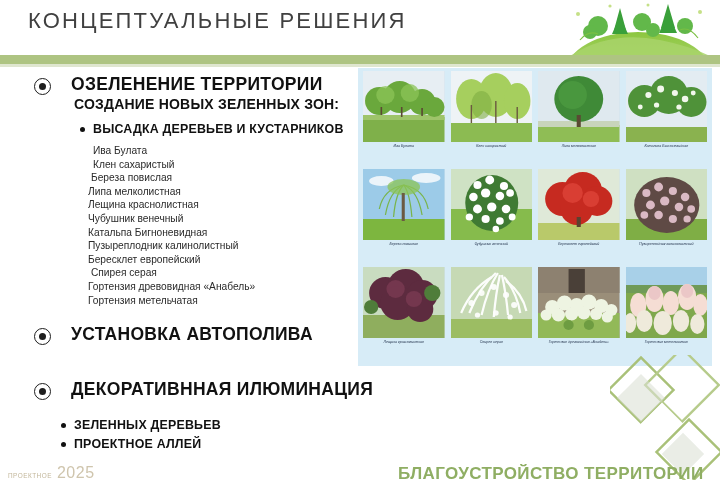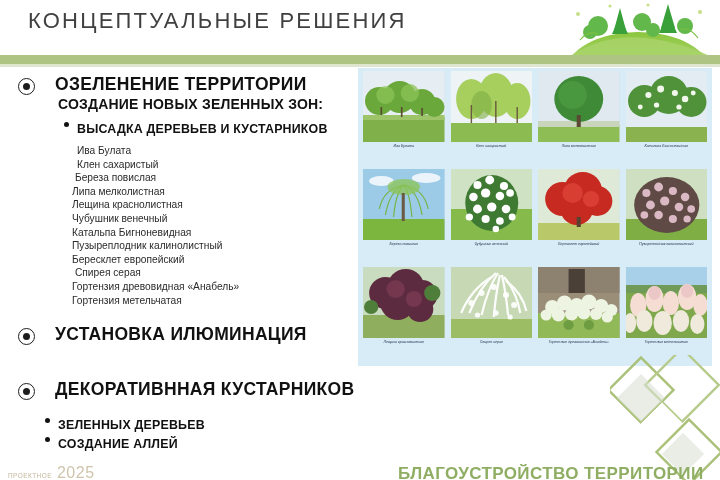--- a/index.html
+++ b/index.html
@@ -18,37 +18,37 @@
   .header-band{
     position:absolute;left:0;top:55px;width:720px;height:9px;
     background:#aec482;
   }
   .header-band.under{
     top:64px;height:3px;background:#dfe6cf;
   }
   
   .eco-art{position:absolute;right:0;top:0;width:170px;height:56px;overflow:hidden;}
   
-  .left-col{position:absolute;left:0;top:72px;width:358px;height:380px;}
+  .left-col{position:absolute;left:16px;top:72px;width:358px;height:380px;}
   .sec{position:relative;}
   .ring-bullet{
     position:absolute;left:18px;width:17px;height:17px;border-radius:50%;
     border:1.6px solid #1d1d1d;box-sizing:border-box;
     display:flex;align-items:center;justify-content:center;
   }
   .ring-bullet::after{content:"";width:7px;height:7px;border-radius:50%;background:#1d1d1d;}
   .sec-h1{
     position:absolute;left:55px;font-size:17.5px;font-weight:bold;color:#111;
     letter-spacing:.3px;white-space:nowrap;
   }
   .sec-sub{
     position:absolute;left:58px;font-size:14px;font-weight:bold;color:#111;
     letter-spacing:.2px;white-space:nowrap;
   }
-  .dot-row{position:absolute;display:flex;align-items:flex-start;gap:8px;}
+  .dot-row{position:absolute;display:flex;align-items:center;gap:8px;}
   .dot{width:5px;height:5px;border-radius:50%;background:#111;flex:0 0 auto;}
   .dot-label{font-size:12.4px;font-weight:bold;color:#111;letter-spacing:.2px;white-space:nowrap;}
   .plant-list{position:absolute;left:72px;top:0;}
   .plant{font-size:10.2px;color:#2a2a2a;line-height:13.6px;white-space:nowrap;}
   .plant.i1{padding-left:5px;}
   .plant.i2{padding-left:3px;}
   
   .photo-panel{
     position:absolute;left:358px;top:68px;width:354px;height:298px;
     background:#d7ecf7;
@@ -144,34 +144,34 @@
       <div class="plant">Пузыреплодник калинолистный</div>
       <div class="plant">Бересклет европейский</div>
       <div class="plant i2">Спирея серая</div>
       <div class="plant">Гортензия древовидная «Анабель»</div>
       <div class="plant">Гортензия метельчатая</div>
     </div>
   </div>
 
   <div class="sec">
     <div class="ring-bullet" style="top:256px"></div>
-    <div class="sec-h1" style="top:252px">УСТАНОВКА ИЛЮМИНАЦИЯ</div>
+    <div class="sec-h1" style="top:252px">УСТАНОВКА АВТОПОЛИВА</div>
   </div>
 
   <div class="sec">
     <div class="ring-bullet" style="top:311px"></div>
-    <div class="sec-h1" style="top:307px">ДЕКОРАТИВННАЯ КУСТАРНИКОВ</div>
+    <div class="sec-h1" style="top:307px">ДЕКОРАТИВННАЯ ИЛЮМИНАЦИЯ</div>
 
     <div class="dot-row" style="left:45px;top:346px">
       <span class="dot"></span>
       <span class="dot-label">ЗЕЛЕННЫХ ДЕРЕВЬЕВ</span>
     </div>
     <div class="dot-row" style="left:45px;top:365px">
       <span class="dot"></span>
-      <span class="dot-label">СОЗДАНИЕ АЛЛЕЙ</span>
+      <span class="dot-label">ПРОЕКТНОЕ АЛЛЕЙ</span>
     </div>
   </div>
 </div>
 
 <div class="photo-panel">
   <div class="grid">
 
     <div class="cell">
       <div class="ph">
         <svg viewBox="0 0 80 71" preserveAspectRatio="none">

